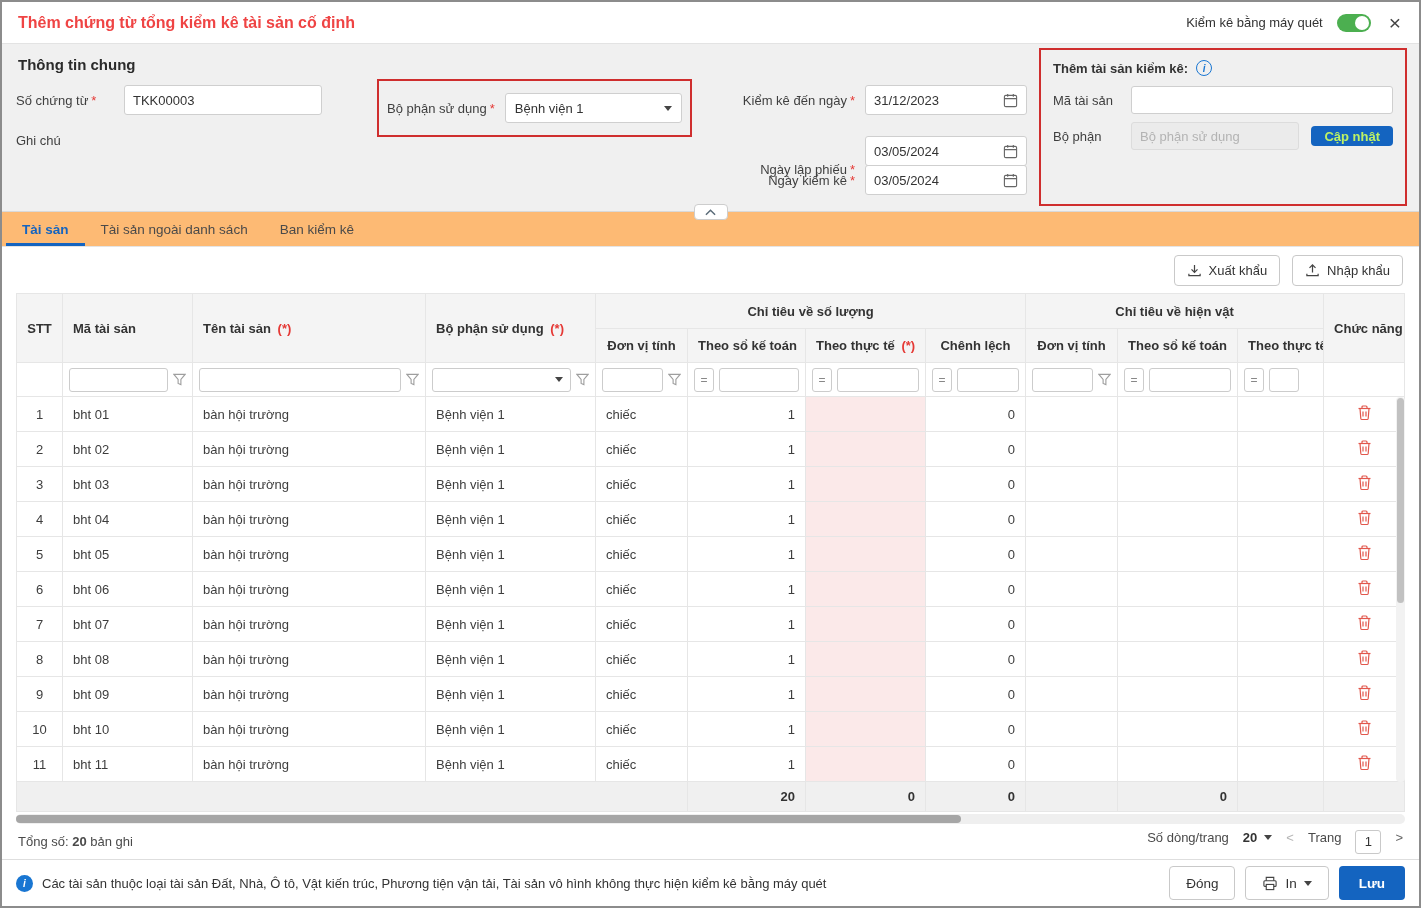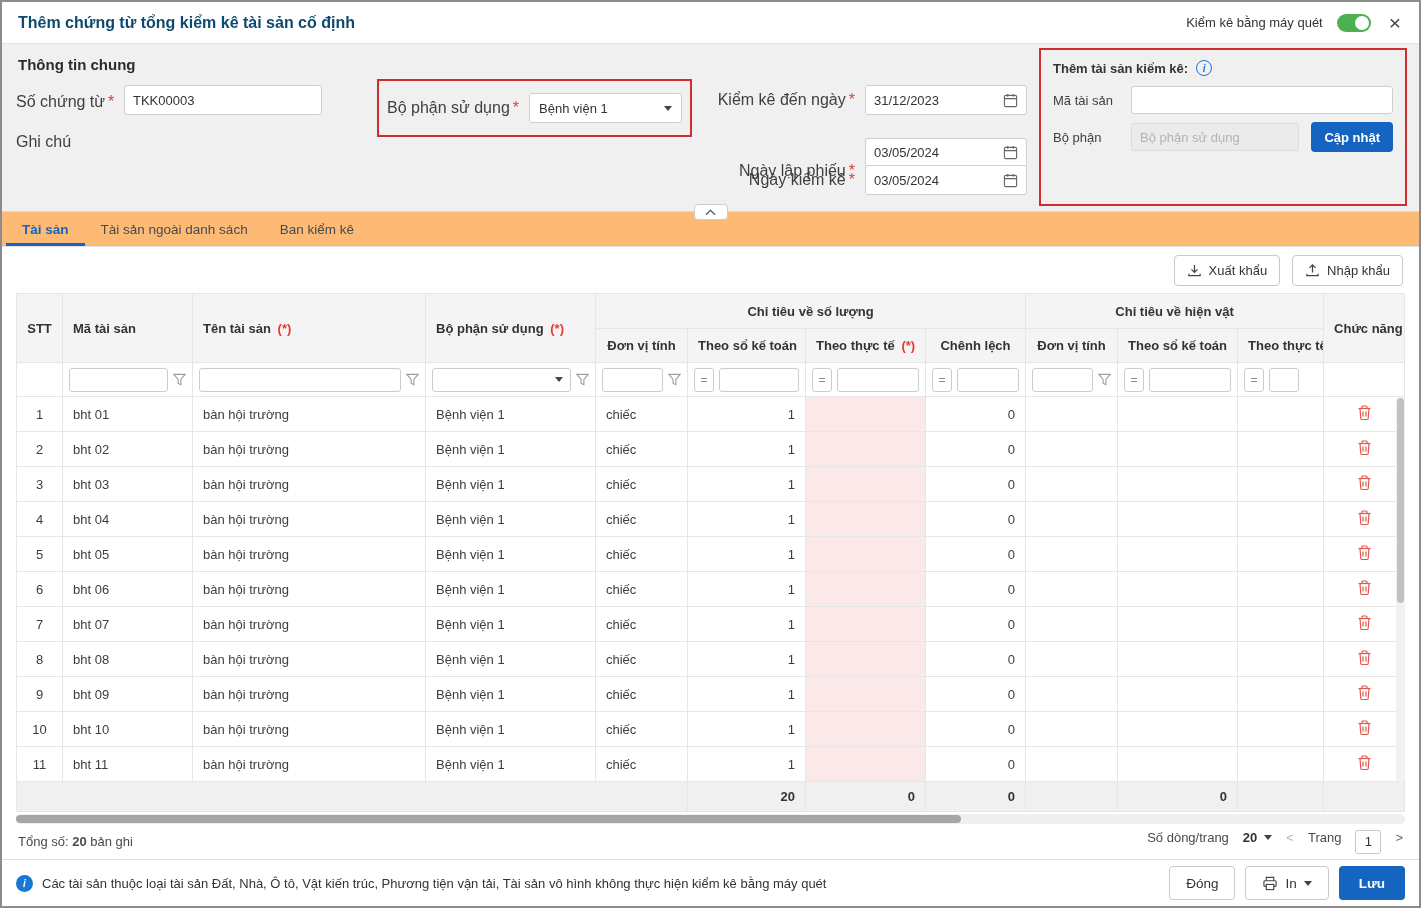--- a/index.html
+++ b/index.html
@@ -5,29 +5,29 @@
   * { box-sizing: border-box; margin: 0; padding: 0; }
   html, body { width: 1421px; height: 908px; }
   body {
     font-family: "Liberation Sans", "DejaVu Sans", sans-serif;
     font-size: 13px; color: #333; background: #fff;
     border: 2px solid #8c8c8c; overflow: hidden; position: relative;
   }
   
   .titlebar { height: 42px; display: flex; align-items: center; justify-content: space-between;
     padding: 0 18px 0 16px; border-bottom: 1px solid #e3e3e3; background: #fff; }
-  .titlebar h1 { font-size: 16px; font-weight: 700; color: #0c4a6e; }
+  .titlebar h1 { font-size: 16px; font-weight: 700; color: #ef4444; }
   .titlebar-right { display: flex; align-items: center; gap: 14px; }
   .toggle { width: 34px; height: 18px; border-radius: 9px; background: #4caf50; position: relative; cursor: pointer; flex: none; }
   .toggle .knob { position: absolute; right: 2px; top: 2px; width: 14px; height: 14px; border-radius: 50%; background: #fff; }
   .close-x { font-size: 21px; color: #444; line-height: 1; cursor: pointer; margin-left: 4px; }
   
   .general { position: relative; height: 168px; background: #f0f0f0; border-bottom: 1px solid #d9d9d9; }
   .sec-title { position: absolute; left: 16px; top: 12px; font-size: 15px; font-weight: 700; color: #2b2b2b; }
-  .glabel { position: absolute; font-size: 16px; color: #3f3f3f; }
+  .glabel { position: absolute; font-size: 13px; color: #3f3f3f; }
   .req { color: #e53935; margin-left: 3px; }
   .inp { background: #fff; border: 1px solid #cfcfcf; border-radius: 3px; height: 30px;
     font: 13px "Liberation Sans","DejaVu Sans",sans-serif; padding: 0 8px; color: #333; outline: none; }
   .inp::placeholder, textarea::placeholder { color: #b3b3b3; }
   .abs { position: absolute; }
   textarea.inp { resize: none; padding: 6px 8px; height: 62px; line-height: 1.35; }
   .redbox { position: absolute; left: 375px; top: 35px; width: 315px; height: 58px;
     border: 2px solid #cf2e2e; display: flex; align-items: center; gap: 10px; padding: 0 8px; }
   .sel { background: #fff; border: 1px solid #cfcfcf; border-radius: 3px; height: 30px;
     display: flex; align-items: center; justify-content: space-between; padding: 0 9px; cursor: pointer; }
@@ -42,21 +42,21 @@
     border: 2px solid #cf2e2e; padding: 8px 12px; }
   .panel-title { display: flex; align-items: center; gap: 8px; font-weight: 700; font-size: 13px; margin: 2px 0 10px; }
   .icircle { width: 16px; height: 16px; border-radius: 50%; display: inline-flex; align-items: center;
     justify-content: center; font-size: 10px; font-weight: 700; font-style: italic; flex: none; }
   .icircle.outline { border: 1.5px solid #1976d2; color: #1976d2; }
   .icircle.filled { background: #1976d2; color: #fff; width: 17px; height: 17px; }
   .prow { display: flex; align-items: center; margin-bottom: 8px; }
   .prow .plabel { width: 78px; flex: none; color: #3f3f3f; }
   .prow .inp { flex: 1; height: 28px; }
   .prow .inp.dis { flex: none; width: 168px; background: #ebebeb; border-color: #dcdcdc; }
-  .btn-update { margin-left: auto; height: 30px; padding: 0 13px; background: #1464c0; color: #ffffff;
+  .btn-update { margin-left: auto; height: 20px; padding: 0 13px; background: #1464c0; color: #bef264;
     border: none; border-radius: 4px; font: 600 13px "Liberation Sans","DejaVu Sans",sans-serif; cursor: pointer; }
   .collapse-btn { position: absolute; left: 50%; transform: translateX(-50%); bottom: -9px; width: 34px; height: 16px;
     background: #fff; border: 1px solid #cdcdcd; border-radius: 4px; display: flex; align-items: center;
     justify-content: center; cursor: pointer; z-index: 6; }
   
   .tabsbar { height: 35px; display: flex; align-items: stretch; padding: 0 4px;
     border-bottom: 1px solid #e4e4e4; background: #fdba74; }
   .tab { padding: 0 16px; display: flex; align-items: center; font-size: 13.5px; color: #4a4a4a; cursor: pointer; }
   .tab.active { color: #1464c0; font-weight: 700; box-shadow: inset 0 -3px 0 #1464c0; }
   

